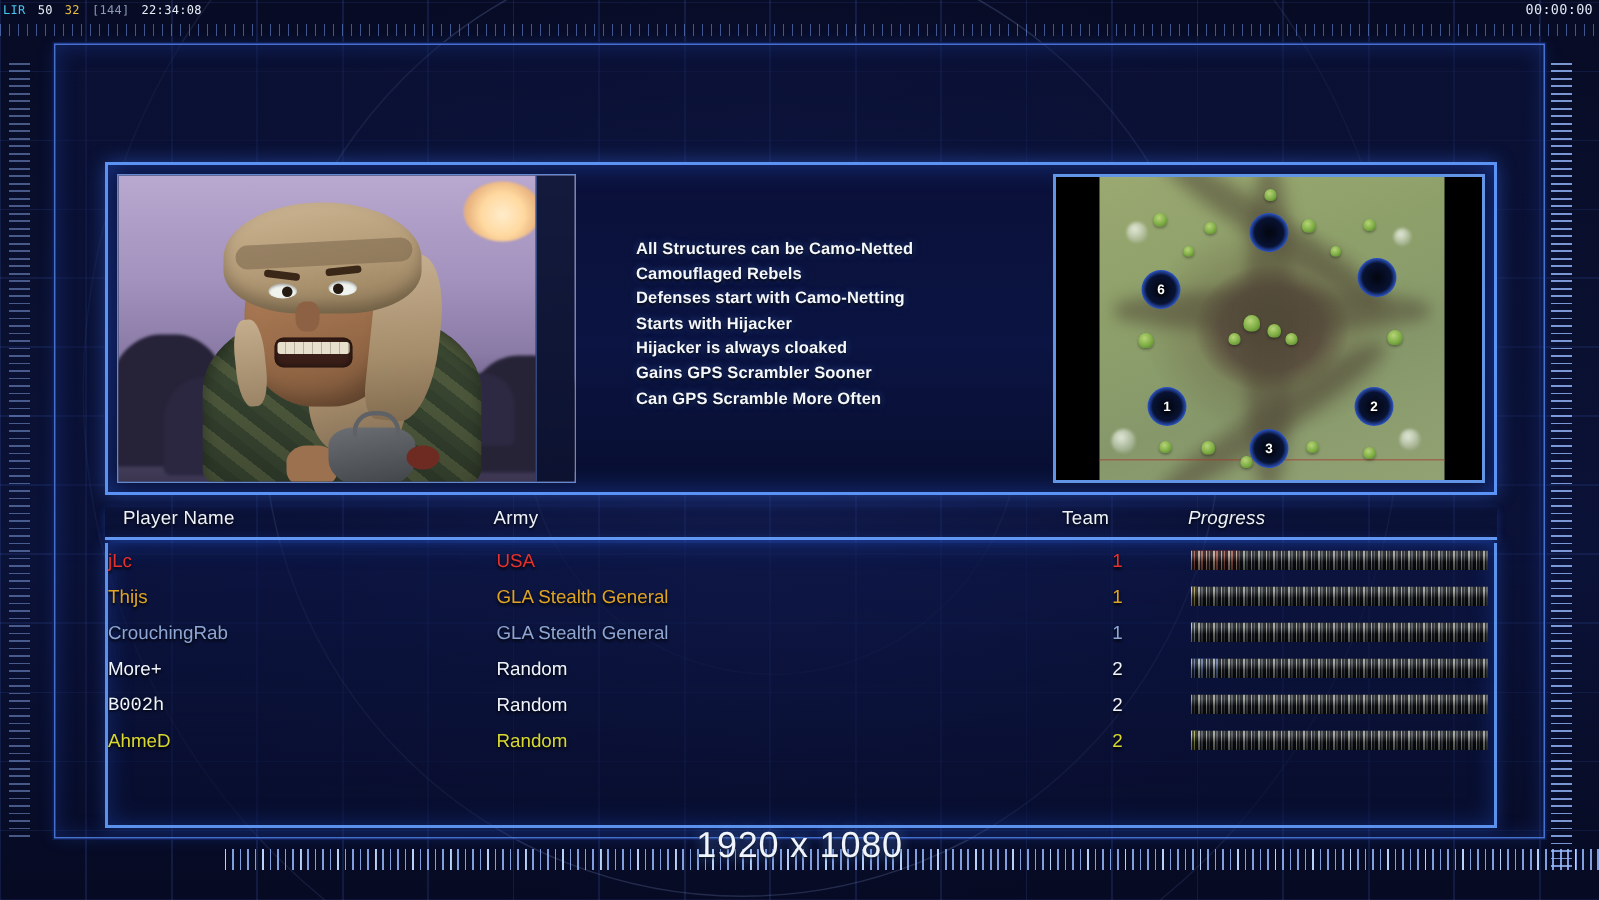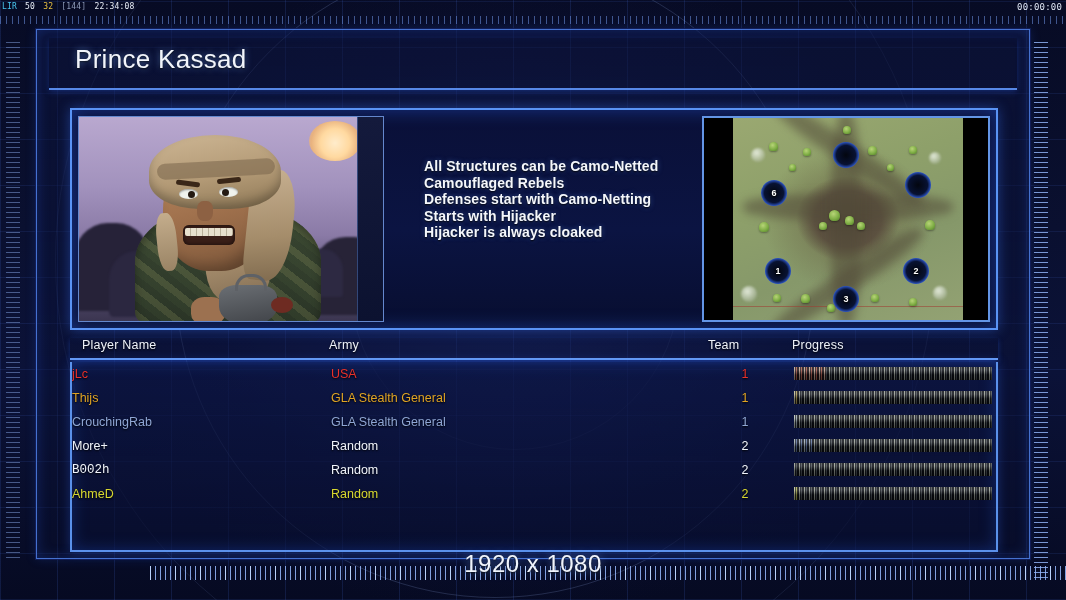--- a/index.html
+++ b/index.html
@@ -203,21 +203,21 @@
     border-left:1px solid rgba(120,170,255,.35);
   }
 
   
   #bonuses {
     position:absolute; left:352px; top:48px; width:300px;
     z-index:5;
   }
   #bonuses li {
     list-style:none;
-    font-size:14px; font-weight:bold; color:#f4f7fc;
+    font-size:11px; font-weight:bold; color:#f4f7fc;
     line-height:16.6px; letter-spacing:.1px;
     text-shadow:0 1px 2px #000, 0 0 5px rgba(90,140,240,.5);
     white-space:nowrap;
   }
 
   
   #map-wrap {
     position:absolute; right:6px; top:6px; width:288px; height:206px;
     border:2px solid rgba(110,165,255,.9);
     background:#000; overflow:hidden;
@@ -271,21 +271,21 @@
     box-shadow:0 2px 5px rgba(40,90,220,.4);
   }
   #thead div {
     position:absolute; top:0;
     font-size:12.5px; color:#eef2fa; letter-spacing:.2px;
     text-shadow:0 1px 2px #000;
   }
   .th-name { left:12px; }
   .th-army { left:259px; }
   .th-team { left:638px; }
-  .th-prog { left:722px; }
+  .th-prog { left:722px;font-style:italic; }
 
   #tbody {
     position:absolute; left:0; top:24px; width:928px; height:190px;
     border:2px solid rgba(100,160,255,.9);
     border-top:none;
     box-shadow:
       inset 0 0 16px rgba(35,85,215,.35),
       0 0 10px rgba(45,100,235,.35);
     background:linear-gradient(180deg, rgba(12,22,70,.55), rgba(8,14,48,.45));
     overflow:hidden;
@@ -373,23 +373,20 @@
       <span class="c-white">50</span>
       <span class="c-gold">32</span>
       <span class="c-dim">[144]</span>
       <span class="c-white">22:34:08</span>
     </div>
     <div id="clock">00:00:00</div>
   </div>
 
   <div id="frame"></div>
 
-  <div id="titlebar">
-    <div id="title">Prince Kassad</div>
-  </div>
 
   <div id="infopanel">
 
     <div id="portrait-wrap">
       <div class="sky"></div>
       <div class="sun"></div>
       <div class="bush b1"></div>
       <div class="bush b2"></div>
       <div class="bush b3"></div>
       <div class="bush b4"></div>
@@ -412,20 +409,22 @@
       <div class="teapot"></div>
       <div class="portrait-bar"></div>
     </div>
 
     <ul id="bonuses">
         <li>All Structures can be Camo-Netted</li>
         <li>Camouflaged Rebels</li>
         <li>Defenses start with Camo-Netting</li>
         <li>Starts with Hijacker</li>
         <li>Hijacker is always cloaked</li>
+        <li>Gains GPS Scrambler Sooner</li>
+        <li>Can GPS Scramble More Often</li>
       </ul>
 
     <div id="map-wrap">
       <div id="map">
         <div class="chan ch1"></div>
         <div class="chan ch2"></div>
         <div class="chan ch3"></div>
         <div class="chan ch4"></div>
         <div class="mapline" style="top:188px"></div>
       <div class="rock" style="left: 18px; top: 30px; width: 14px; height: 14px;"></div>

